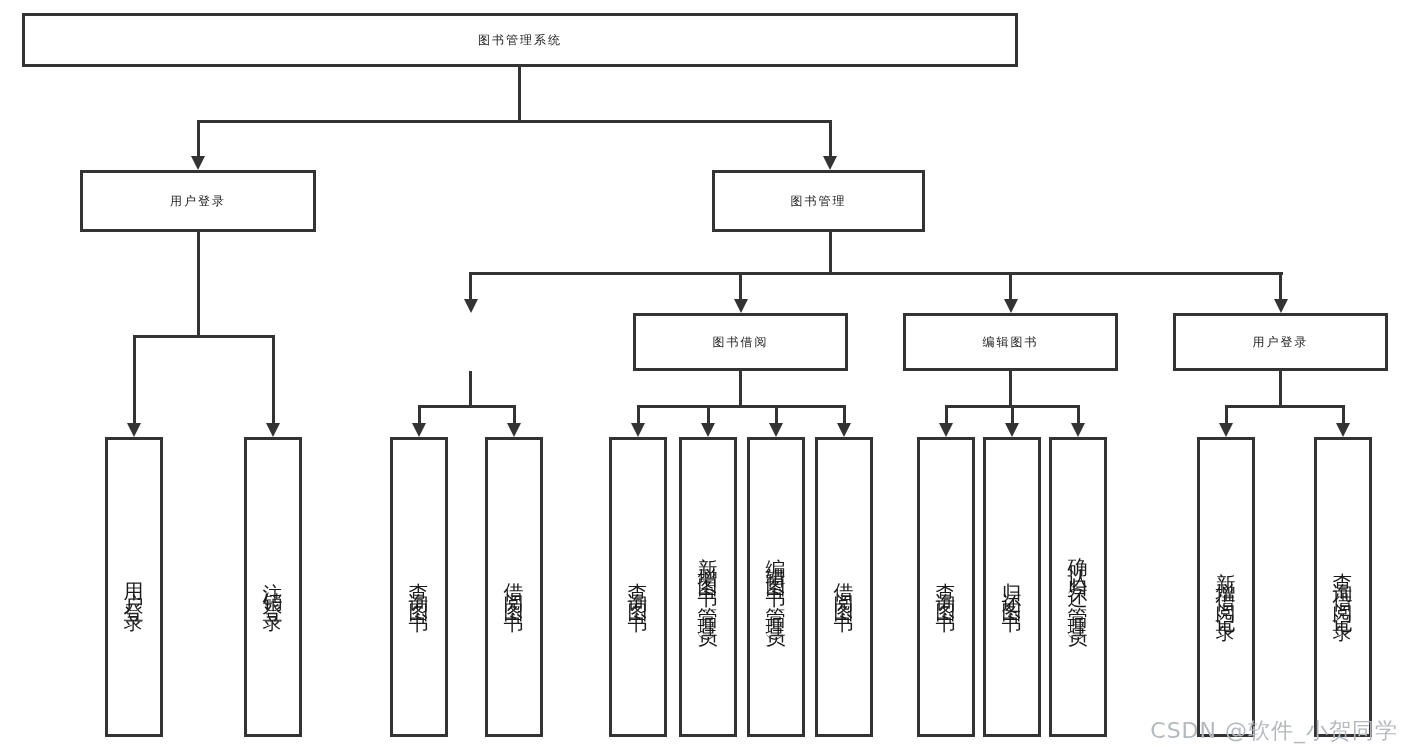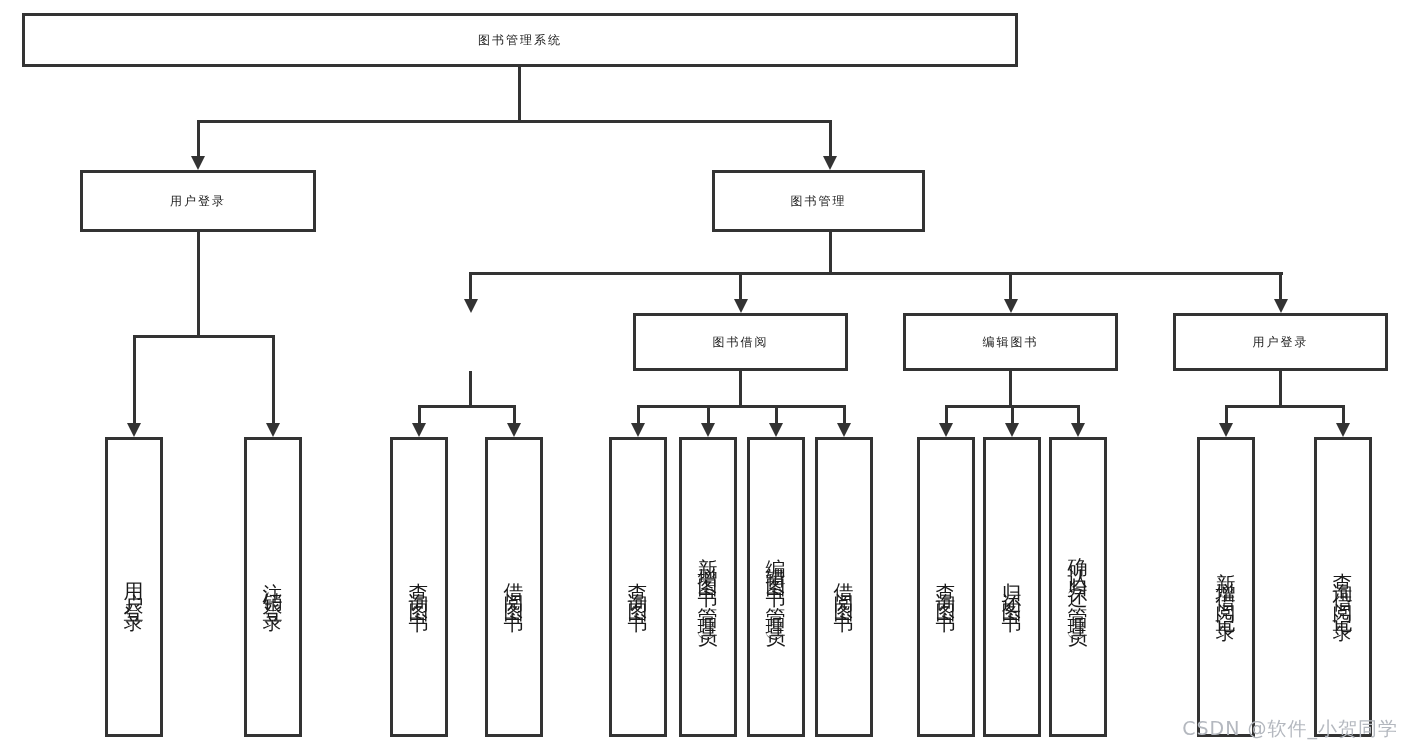--- a/index.html
+++ b/index.html
@@ -18,21 +18,21 @@
     writing-mode:vertical-rl;text-orientation:mixed;
     font-size:20px;color:#1a1a1a;letter-spacing:10px;line-height:1;white-space:nowrap;
   }
   .line{position:absolute;background:#333333;}
   .arrow{
     position:absolute;width:0;height:0;
     border-left:7px solid transparent;border-right:7px solid transparent;
     border-top:14px solid #333333;
   }
   .watermark{
-    position:absolute;font-size:19px;color:#b4b8bf;letter-spacing:1px;white-space:nowrap;
+    position:absolute;font-size:22px;color:#b4b8bf;letter-spacing:1px;white-space:nowrap;
   }
 </style>
 </head>
 <body>
 
 <div id="stage">
 
   <div class="line" style="left:518px;top:67px;width:3px;height:53px;"></div>
   <div class="line" style="left:197px;top:120px;width:635px;height:3px;"></div>
   <div class="line" style="left:196.5px;top:120px;width:3px;height:38px;"></div>

